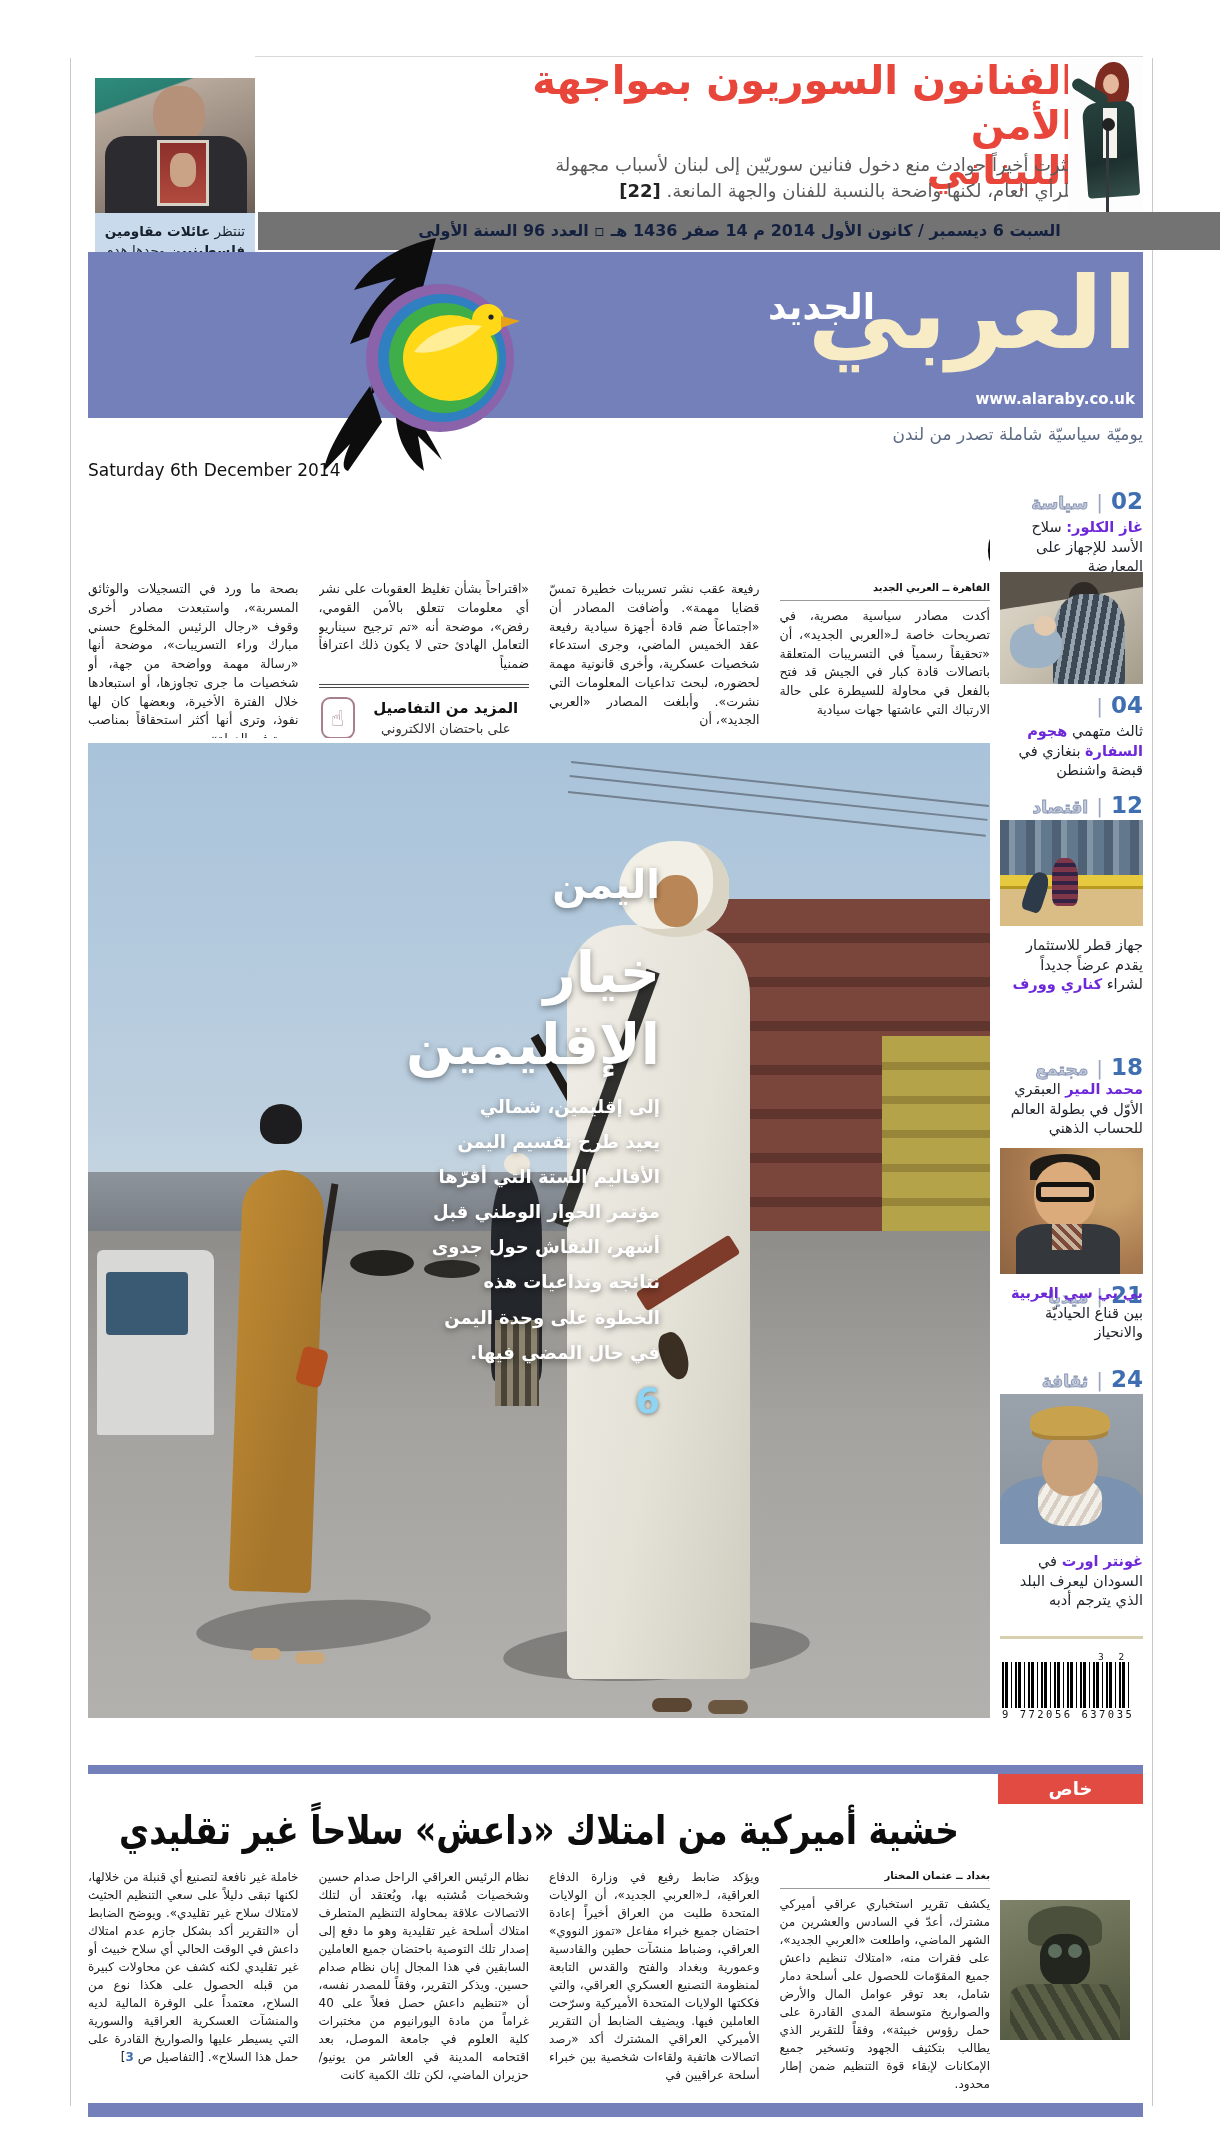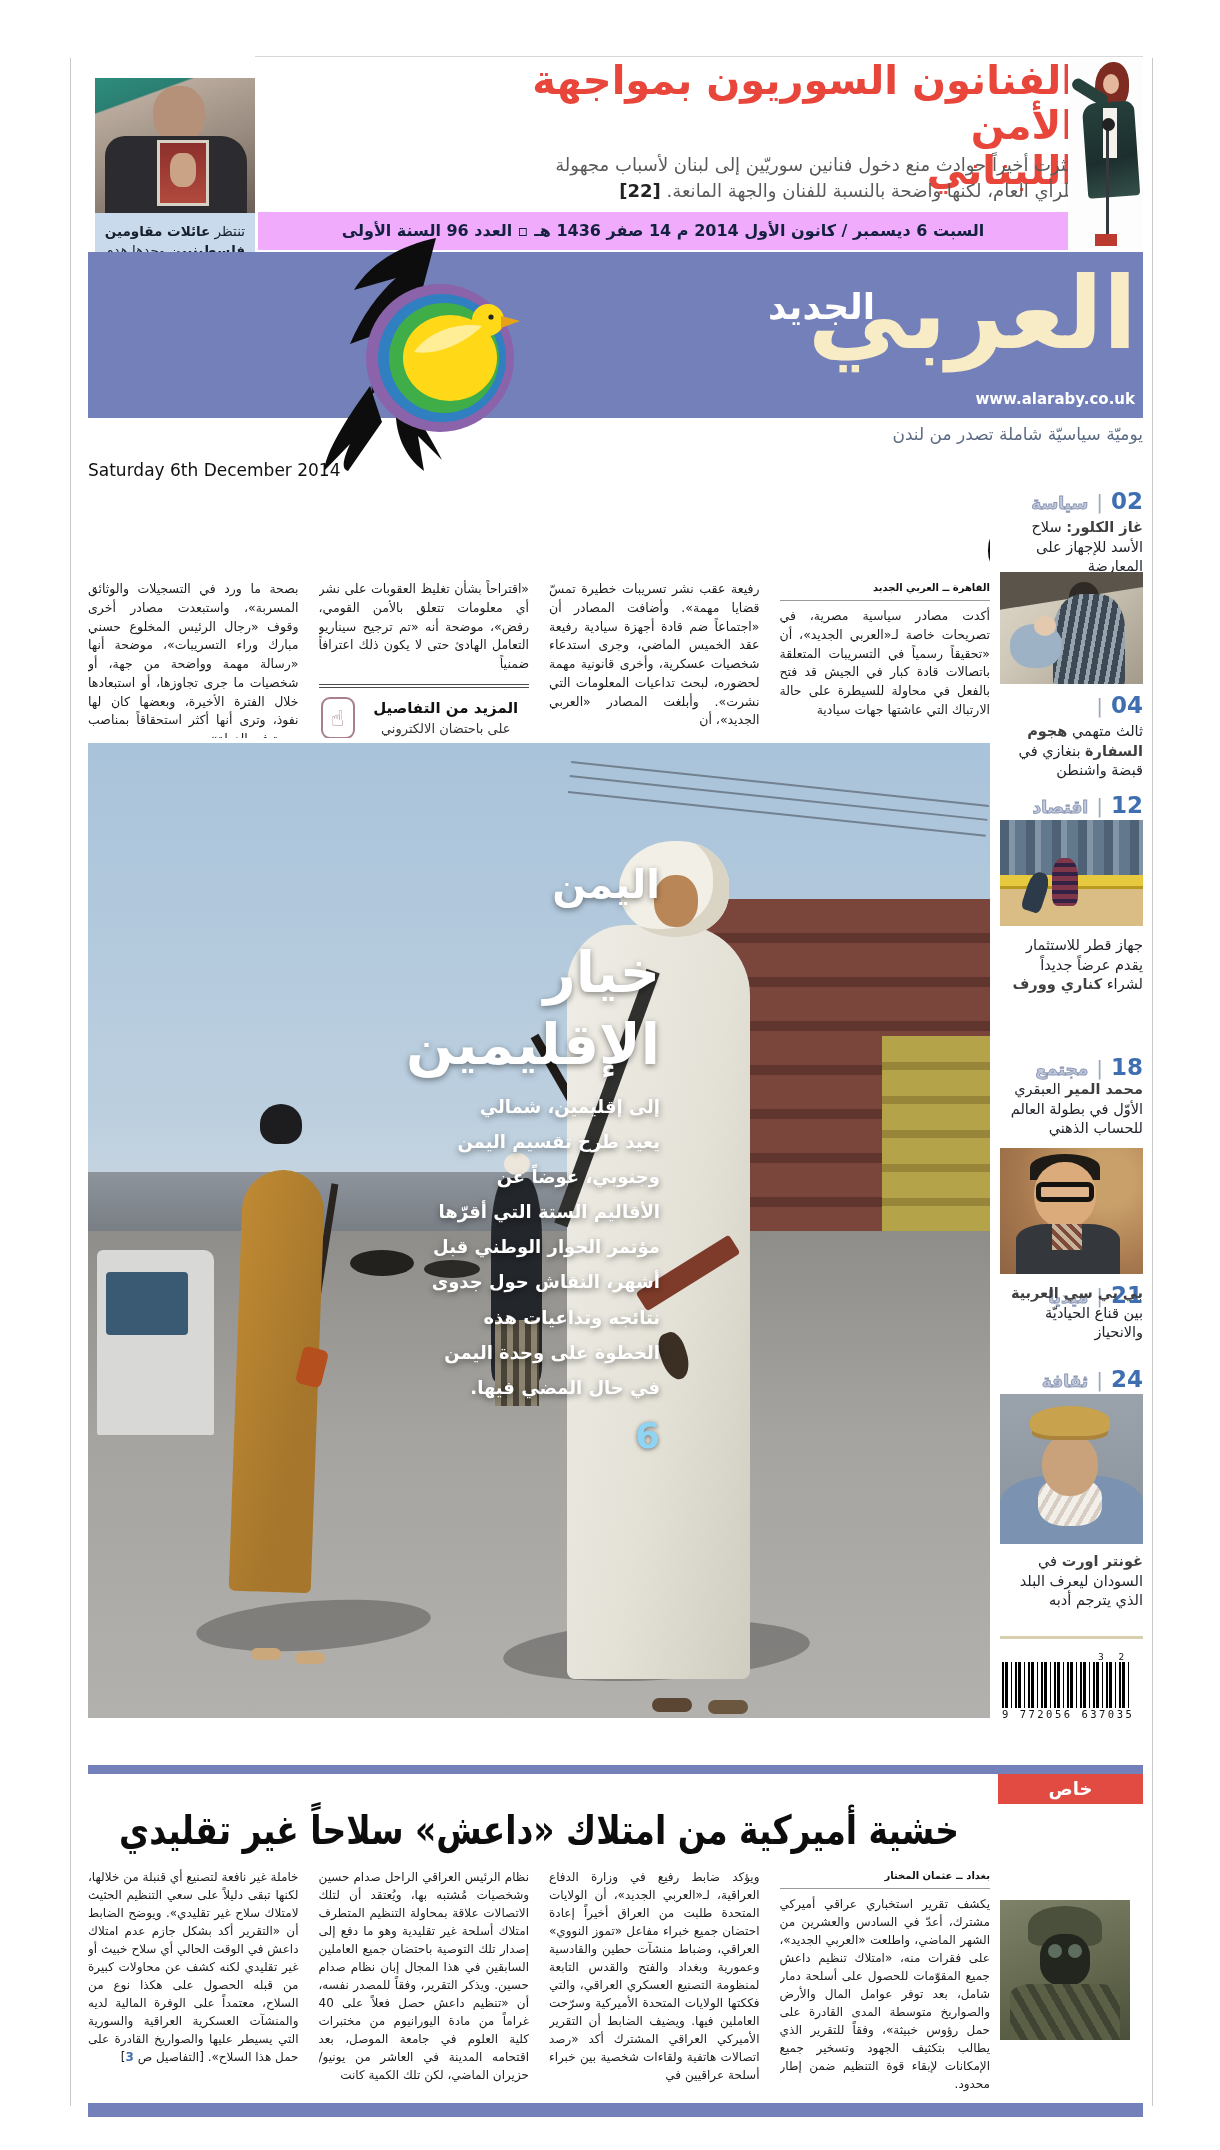--- a/index.html
+++ b/index.html
@@ -31,21 +31,21 @@
   .singer-photo .hair { position:absolute; right:14px; top:4px; width:34px; height:48px; background:#7e2c22; border-radius:55% 45% 50% 50%; }
   .singer-photo .face { position:absolute; right:24px; top:16px; width:16px; height:20px; background:#e5b79c; border-radius:50%; }
   .singer-photo .jacket { position:absolute; right:6px; top:44px; width:52px; height:95px; background:linear-gradient(170deg,#27413d,#1c2f2e 60%,#35504a); border-radius:14px 10px 4px 4px; transform:rotate(-4deg); }
   .singer-photo .shirt { position:absolute; right:26px; top:50px; width:14px; height:50px; background:#f4f2ec; }
   .singer-photo .arm { position:absolute; left:2px; top:28px; width:40px; height:12px; background:#27413d; border-radius:8px; transform:rotate(32deg); }
   .singer-photo .mic-stand { position:absolute; right:34px; top:70px; width:3px; height:110px; background:#35383c; }
   .singer-photo .mic { position:absolute; right:28px; top:60px; width:13px; height:13px; border-radius:50%; background:#222; }
   .singer-photo .base { position:absolute; right:26px; top:176px; width:22px; height:12px; background:#bb3b31; }
 
   
-  .date-strip { left:258px; top:212px; width:810px; height:38px; background:#f0abfc; color:#13203f; font-size:16px; font-weight:bold; text-align:center; line-height:38px; }
+  .date-strip { left:258px; top:212px; width:963px; height:38px; background:#737373; color:#13203f; font-size:16px; font-weight:bold; text-align:center; line-height:38px; }
   .band { left:88px; top:252px; width:1055px; height:166px; background:#7480ba; }
   .logo-main { position:absolute; right:6px; top:-18px; color:#f7ecc5; font-weight:bold; font-size:100px; line-height:1.6; }
   .logo-sub { position:absolute; right:268px; top:34px; color:#ffffff; font-weight:bold; font-size:36px; }
   .band .site { position:absolute; right:8px; bottom:10px; color:#ffffff; font-weight:bold; font-size:15px; font-family:"DejaVu Sans",sans-serif; direction:ltr; }
   .bird { position:absolute; left:170px; top:-16px; width:310px; height:235px; }
   .date-en { left:88px; top:424px; font-size:17px; color:#111; font-family:"DejaVu Sans",sans-serif;margin-top:36px; }
   .tagline { right:77px; top:424px; font-size:17px; color:#5d6b85; }
 
   
   .lead-headline-svg { left:88px; top:458px; }
@@ -57,21 +57,21 @@
   .more-box .l1 { font-weight:bold; font-size:15px; color:#111; }
   .more-box .l2 { font-size:13px; color:#333; }
   .more-box .hand { width:34px; height:42px; border:2px solid #a87f8c; border-radius:9px; color:#a87f8c; font-size:22px; text-align:center; line-height:40px; flex:0 0 auto; }
 
   
   .side { left:1000px; top:0; width:143px; direction:rtl; text-align:right; }
   .sec-head { position:absolute; width:143px; font-size:23px; font-weight:bold; color:#3f6fb0; line-height:1; }
   .sec-head .bar { color:#9aa5bd; font-weight:normal; font-size:20px; }
   .sec-head .lbl { font-size:17px; color:#c3cbdc; -webkit-text-stroke:1px #8d99b6; letter-spacing:0.5px; }
   .sec-txt { position:absolute; width:143px; font-size:14.5px; line-height:1.35; color:#20242a; }
-  .sec-txt b { color:#404040; }
+  .sec-txt b { color:#6d28d9; }
   .sph { position:absolute; width:143px; overflow:hidden; background:#bbb; }
   
   .ph-rubble { background:linear-gradient(135deg,#ded8cb 0%,#cfc8b8 40%,#a39a8a 100%); }
   .ph-rubble .beam { position:absolute; left:-10px; top:-18px; width:190px; height:42px; background:#5b544a; transform:rotate(-9deg); }
   .ph-rubble .man { position:absolute; right:18px; top:22px; width:72px; height:95px; background:repeating-linear-gradient(100deg,#3d4a55 0 6px,#97a3ad 6px 10px); border-radius:40% 36% 10% 10%; }
   .ph-rubble .mhead { position:absolute; right:44px; top:10px; width:30px; height:30px; border-radius:50%; background:#2f2a26; }
   .ph-rubble .child { position:absolute; left:10px; top:52px; width:52px; height:44px; background:#9db3c5; border-radius:45%; }
   .ph-rubble .chead { position:absolute; left:34px; top:44px; width:22px; height:20px; border-radius:50%; background:#e3c9ae; }
   
   .ph-beach .bld { position:absolute; inset:0 0 44% 0; background:repeating-linear-gradient(90deg,#4f6275 0 9px,#8195a6 9px 15px,#62788c 15px 26px); }
@@ -326,21 +326,20 @@
       <div class="mag2"></div>
       <div class="feet"></div>
     </div>
     <div class="ov">
       <div class="kicker">اليمن</div>
       <div class="t1">خيار</div>
       <div class="t2">الإقليمين</div>
       <div class="body">
         <div>إلى إقليمين، شمالي</div>
         <div>يعيد طرح تقسيم اليمن</div>
-        <div>وجنوبي، عوضاً عن</div>
         <div>الأقاليم الستة التي أقرّها</div>
         <div>مؤتمر الحوار الوطني قبل</div>
         <div>أشهر، النقاش حول جدوى</div>
         <div>نتائجه وتداعيات هذه</div>
         <div>الخطوة على وحدة اليمن</div>
         <div>في حال المضي فيها.</div>
       </div>
       <div class="pnum">6</div>
     </div>
   </div>

